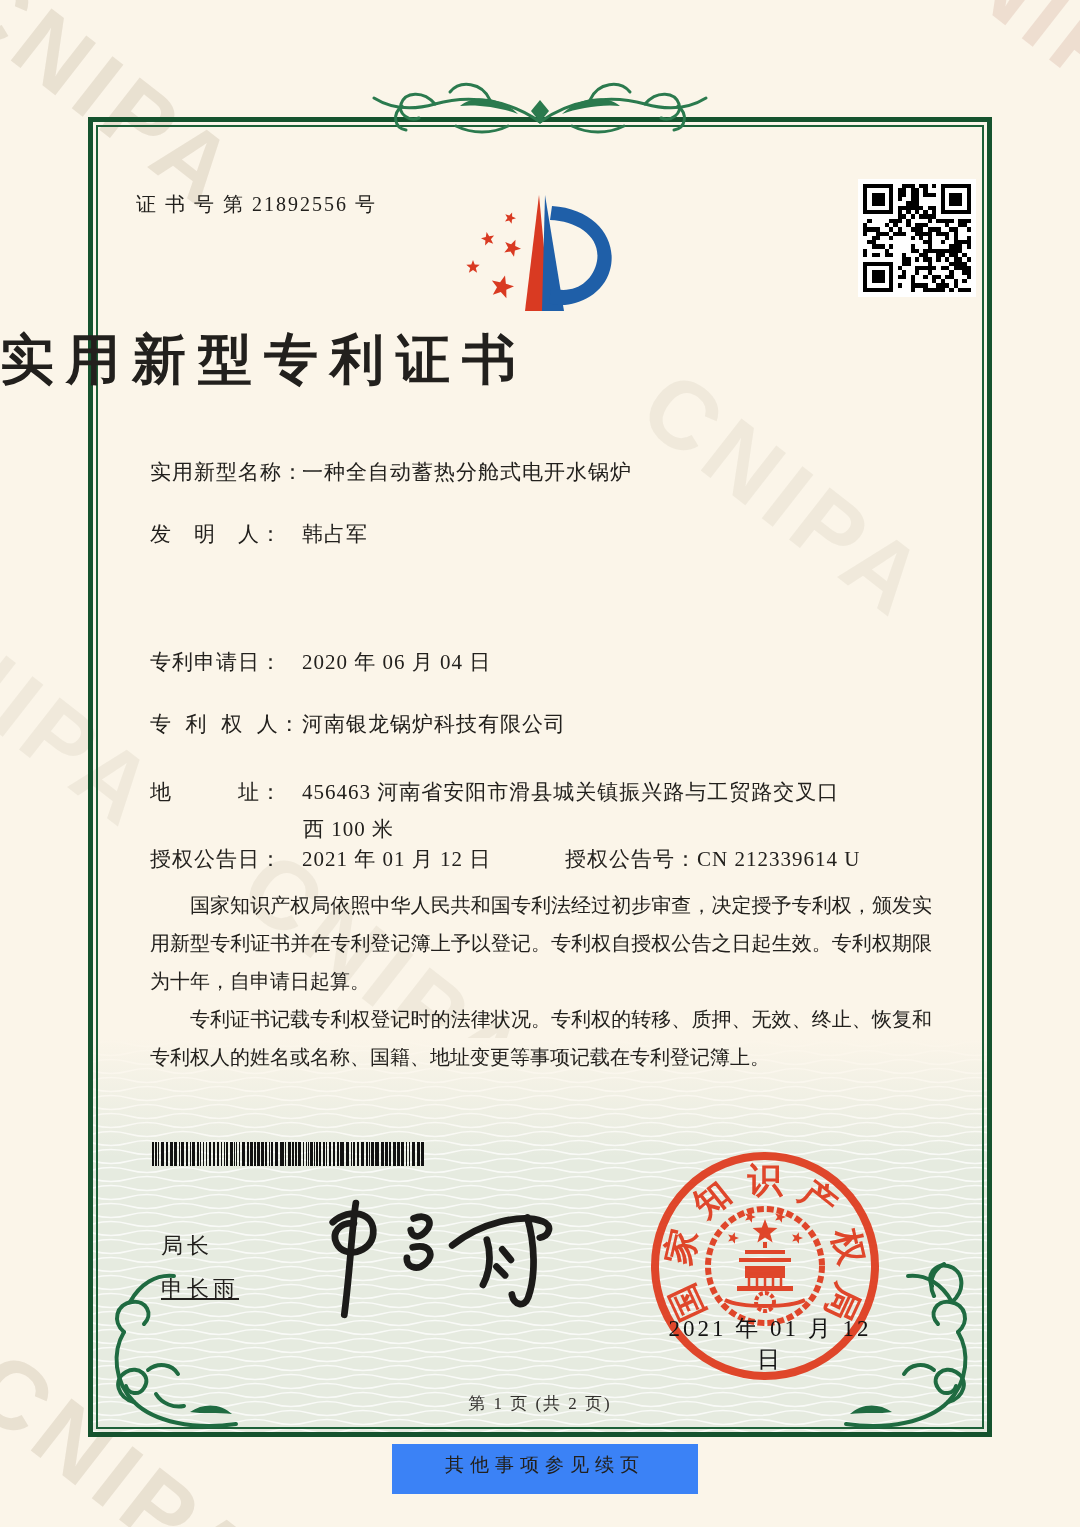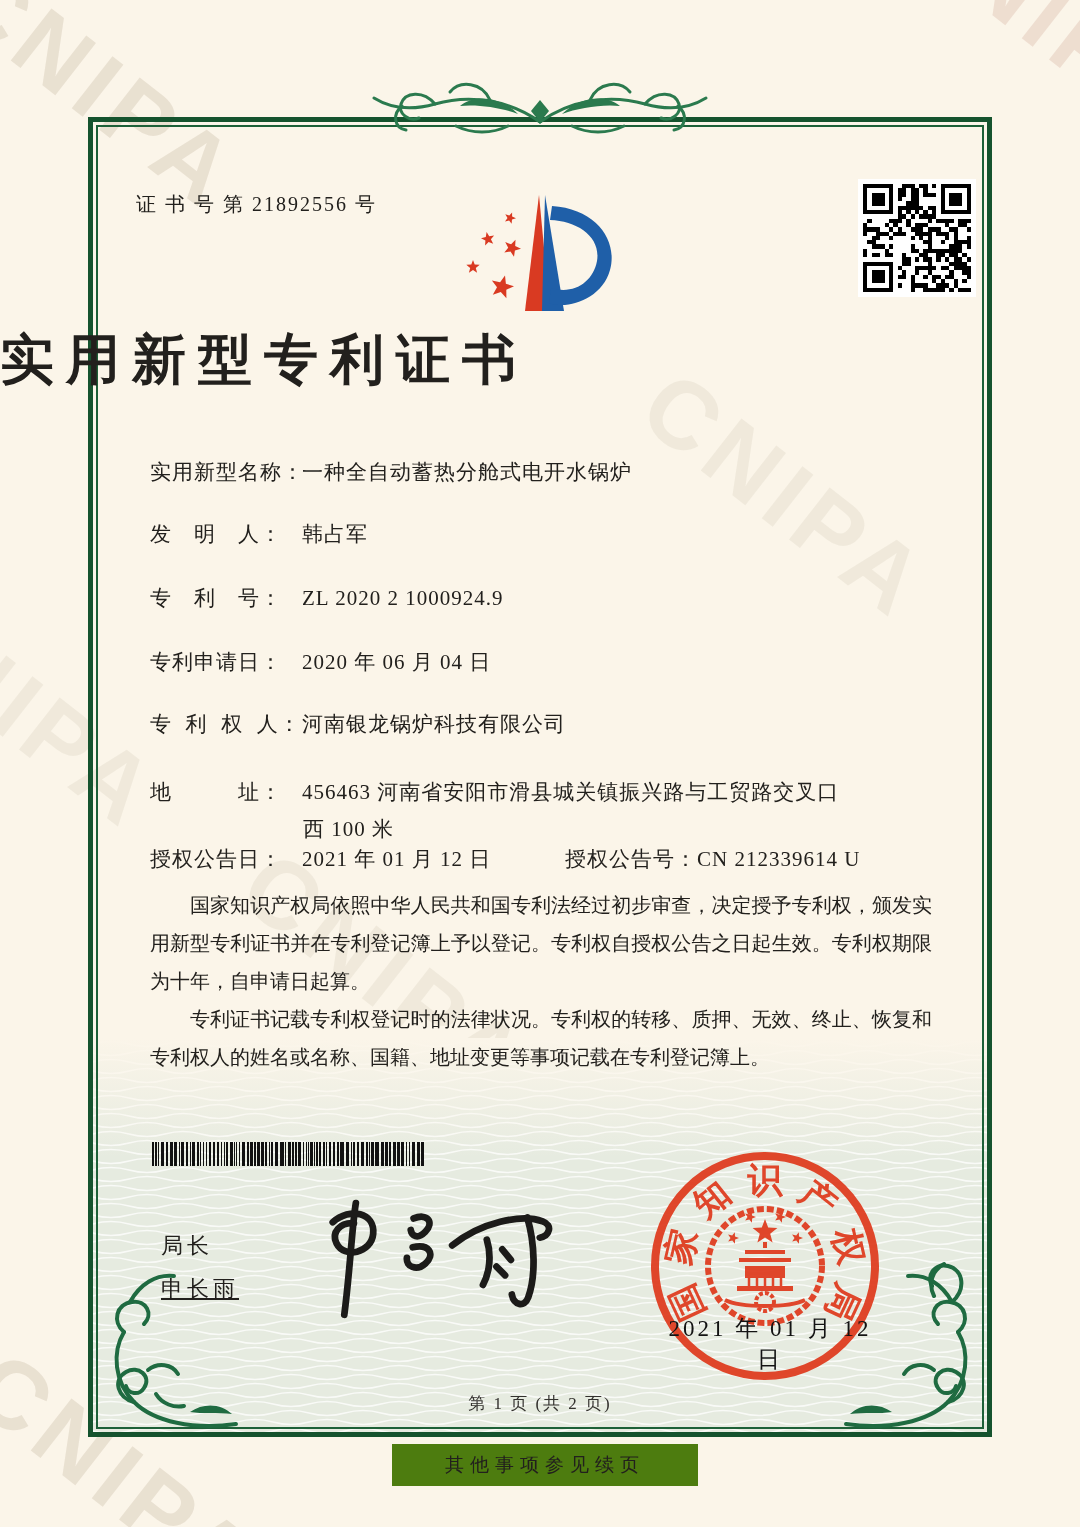--- a/index.html
+++ b/index.html
@@ -55,22 +55,22 @@
   #director-title{position:absolute; left:161px; top:1231px; font-size:22px;
     font-family:Liberation Serif, serif; z-index:2; letter-spacing:4px;}
   #director-name{position:absolute; left:161px; top:1274px; font-size:22px;
     font-family:"Liberation Sans","DejaVu Sans",sans-serif; z-index:2; letter-spacing:4px;text-decoration:underline;}
   #signature{position:absolute; left:300px; top:1192px; z-index:3;}
   #seal{position:absolute; left:645px; top:1146px; z-index:3; opacity:.93;}
   #seal-date{position:absolute; left:652px; top:1313px; width:236px; text-align:center;
     font-size:23px; letter-spacing:3px; color:#131313; z-index:4;}
   #page-info{position:absolute; left:0; top:1392px; width:1080px; text-align:center;
     font-size:17px; letter-spacing:2px; color:#33312e; z-index:2;}
-  #footer-note-box{position:absolute; left:392px; top:1444px; width:306px; height:42px;
-    background:#4d7c0f; z-index:2;}
+  #footer-note-box{position:absolute; left:392px; top:1444px; width:306px; height:50px;
+    background:#3b82f6; z-index:2;}
   #footer-note{width:100%; height:100%; text-align:center; line-height:42px;
     font-size:19px; letter-spacing:6px; color:#22201d;}
 </style>
 </head>
 <body>
 
 <div id="page">
 
   <div class="wm" style="left:-70px; top:30px;">CNIPA</div>
   <div class="wm rose" style="left:880px; top:-40px;">CNIPA</div>
@@ -422,23 +422,20 @@
   </div>
 
   <div id="title">实用新型专利证书</div>
 
   <div class="row" id="row-1">
     <span class="lbl">实用新型名称：</span><span>一种全自动蓄热分舱式电开水锅炉</span>
   </div>
   <div class="row" id="row-2">
     <span class="lbl">发　明　人：</span><span>韩占军</span>
   </div>
-  <div class="row" id="row-3">
-    <span class="lbl">专　利　号：</span><span>ZL 2020 2 1000924.9</span>
-  </div>
   <div class="row" id="row-4">
     <span class="lbl">专利申请日：</span><span>2020 年 06 月 04 日</span>
   </div>
   <div class="row" id="row-5">
     <span class="lbl">专 利 权 人：</span><span>河南银龙锅炉科技有限公司</span>
   </div>
   <div class="row" id="row-6">
     <span class="lbl">地　　　址：</span><span>456463 河南省安阳市滑县城关镇振兴路与工贸路交叉口</span>
   </div>
   <div id="addr-line2">西 100 米</div>

